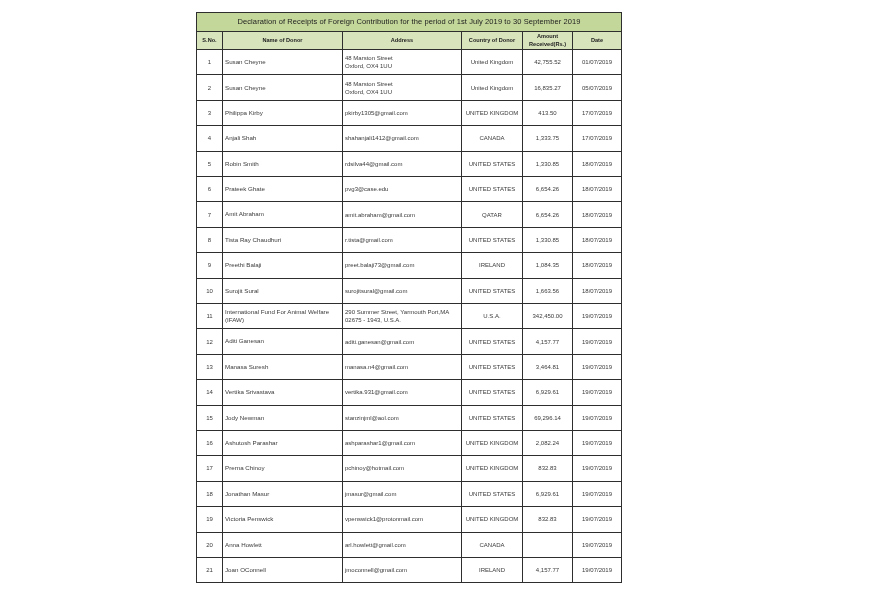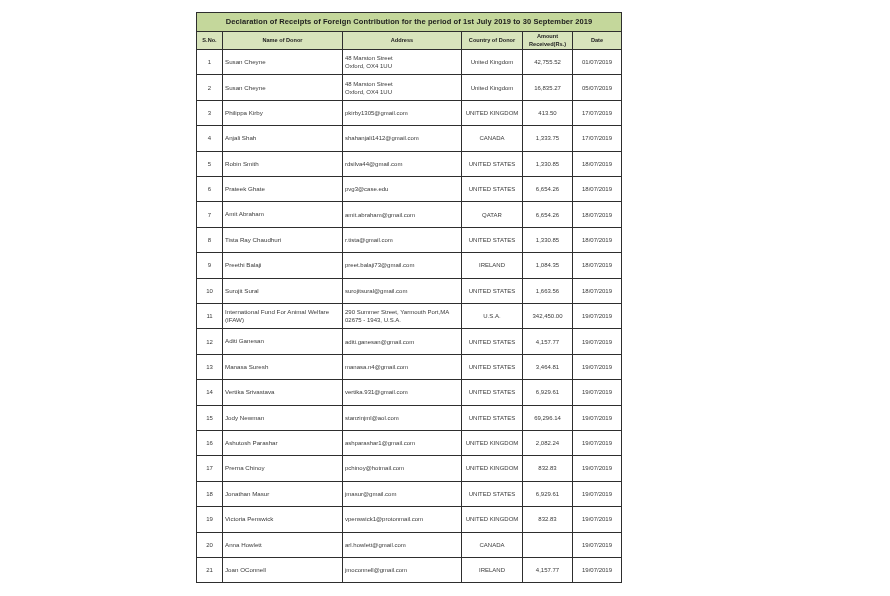--- a/index.html
+++ b/index.html
@@ -30,21 +30,21 @@
     color: #3a3a3a;
     font-size: 6px;
     line-height: 1.35;
     overflow: hidden;
     vertical-align: middle;
   }
   .title-row th {
     background: #c4d79b;
     color: #1c1c1c;
     font-size: 7.5px;
-    font-weight: bold;
+    font-weight: normal;
     text-align: center;
     height: 16px;
     letter-spacing: 0.1px;
   }
   .header-row th {
     background: #d8e4bc;
     color: #222222;
     font-size: 5.6px;
     font-weight: bold;
     text-align: center;

